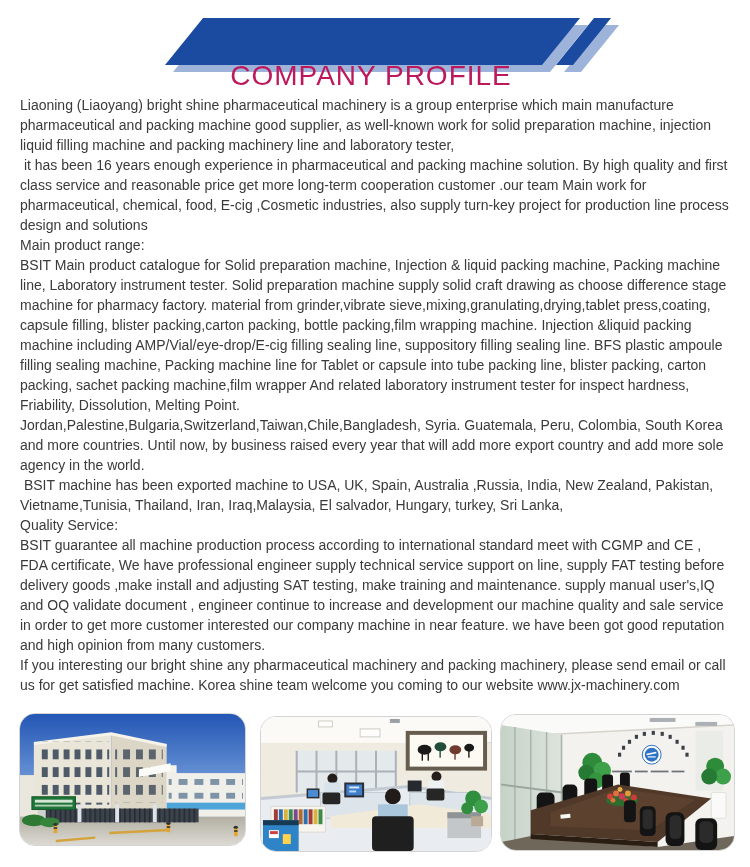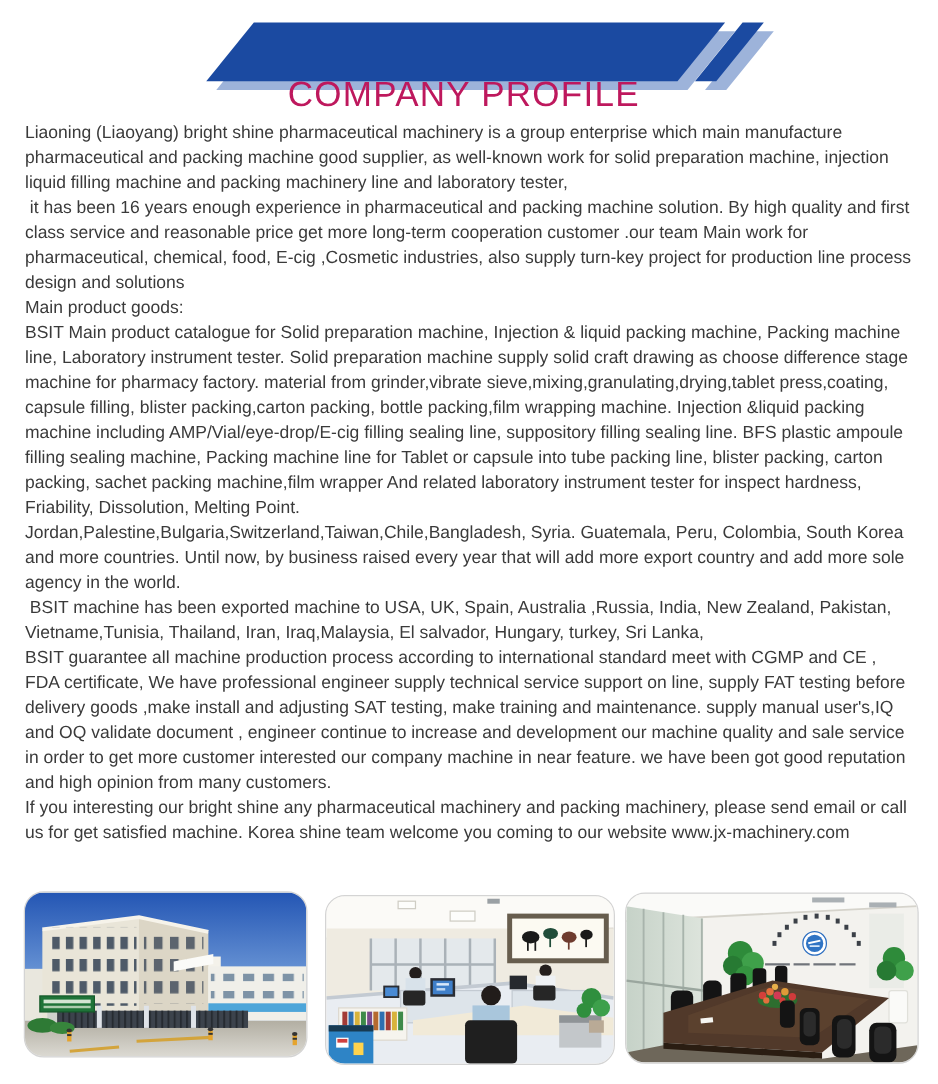--- a/index.html
+++ b/index.html
@@ -38,24 +38,25 @@
     <div class="shape banner-shadow"></div>
     <div class="shape banner-tail-shadow"></div>
     <div class="shape banner-main"></div>
     <div class="shape banner-tail"></div>
     <div class="banner-title">COMPANY PROFILE</div>
   </div>
 
   <div class="profile-text">
     <p>Liaoning (Liaoyang) bright shine pharmaceutical machinery is a group enterprise which main manufacture pharmaceutical and packing machine good supplier, as well-known work for solid preparation machine, injection liquid filling machine and packing machinery line and laboratory tester,</p>
     <p> it has been 16 years enough experience in pharmaceutical and packing machine solution. By high quality and first class service and reasonable price get more long-term cooperation customer .our team Main work for pharmaceutical, chemical, food, E-cig ,Cosmetic industries, also supply turn-key project for production line process design and solutions</p>
-    <p>Main product goods:</p>
+    <p>Main product range:</p>
     <p>BSIT Main product catalogue for Solid preparation machine, Injection &amp; liquid packing machine, Packing machine line, Laboratory instrument tester. Solid preparation machine supply solid craft drawing as choose difference stage machine for pharmacy factory. material from grinder,vibrate sieve,mixing,granulating,drying,tablet press,coating, capsule filling, blister packing,carton packing, bottle packing,film wrapping machine. Injection &amp;liquid packing machine including AMP/Vial/eye-drop/E-cig filling sealing line, suppository filling sealing line. BFS plastic ampoule filling sealing machine, Packing machine line for Tablet or capsule into tube packing line, blister packing, carton packing, sachet packing machine,film wrapper And related laboratory instrument tester for inspect hardness, Friability, Dissolution, Melting Point.</p>
     <p>Jordan,Palestine,Bulgaria,Switzerland,Taiwan,Chile,Bangladesh, Syria. Guatemala, Peru, Colombia, South Korea and more countries. Until now, by business raised every year that will add more export country and add more sole agency in the world.</p>
     <p> BSIT machine has been exported machine to USA, UK, Spain, Australia ,Russia, India, New Zealand, Pakistan, Vietname,Tunisia, Thailand, Iran, Iraq,Malaysia, El salvador, Hungary, turkey, Sri Lanka,</p>
+    <p>Quality Service:</p>
     <p>BSIT guarantee all machine production process according to international standard meet with CGMP and CE , FDA certificate, We have professional engineer supply technical service support on line, supply FAT testing before delivery goods ,make install and adjusting SAT testing, make training and maintenance. supply manual user's,IQ and OQ validate document , engineer continue to increase and development our machine quality and sale service in order to get more customer interested our company machine in near feature. we have been got good reputation and high opinion from many customers.</p>
     <p>If you interesting our bright shine any pharmaceutical machinery and packing machinery, please send email or call us for get satisfied machine. Korea shine team welcome you coming to our website www.jx-machinery.com</p>
   </div>
 
   <div>
 
     <div class="photo photo-factory">
       <svg viewBox="0 0 227 133" preserveAspectRatio="none" role="img">
         <defs>
           <linearGradient id="sky" x1="0" y1="0" x2="0" y2="1">

